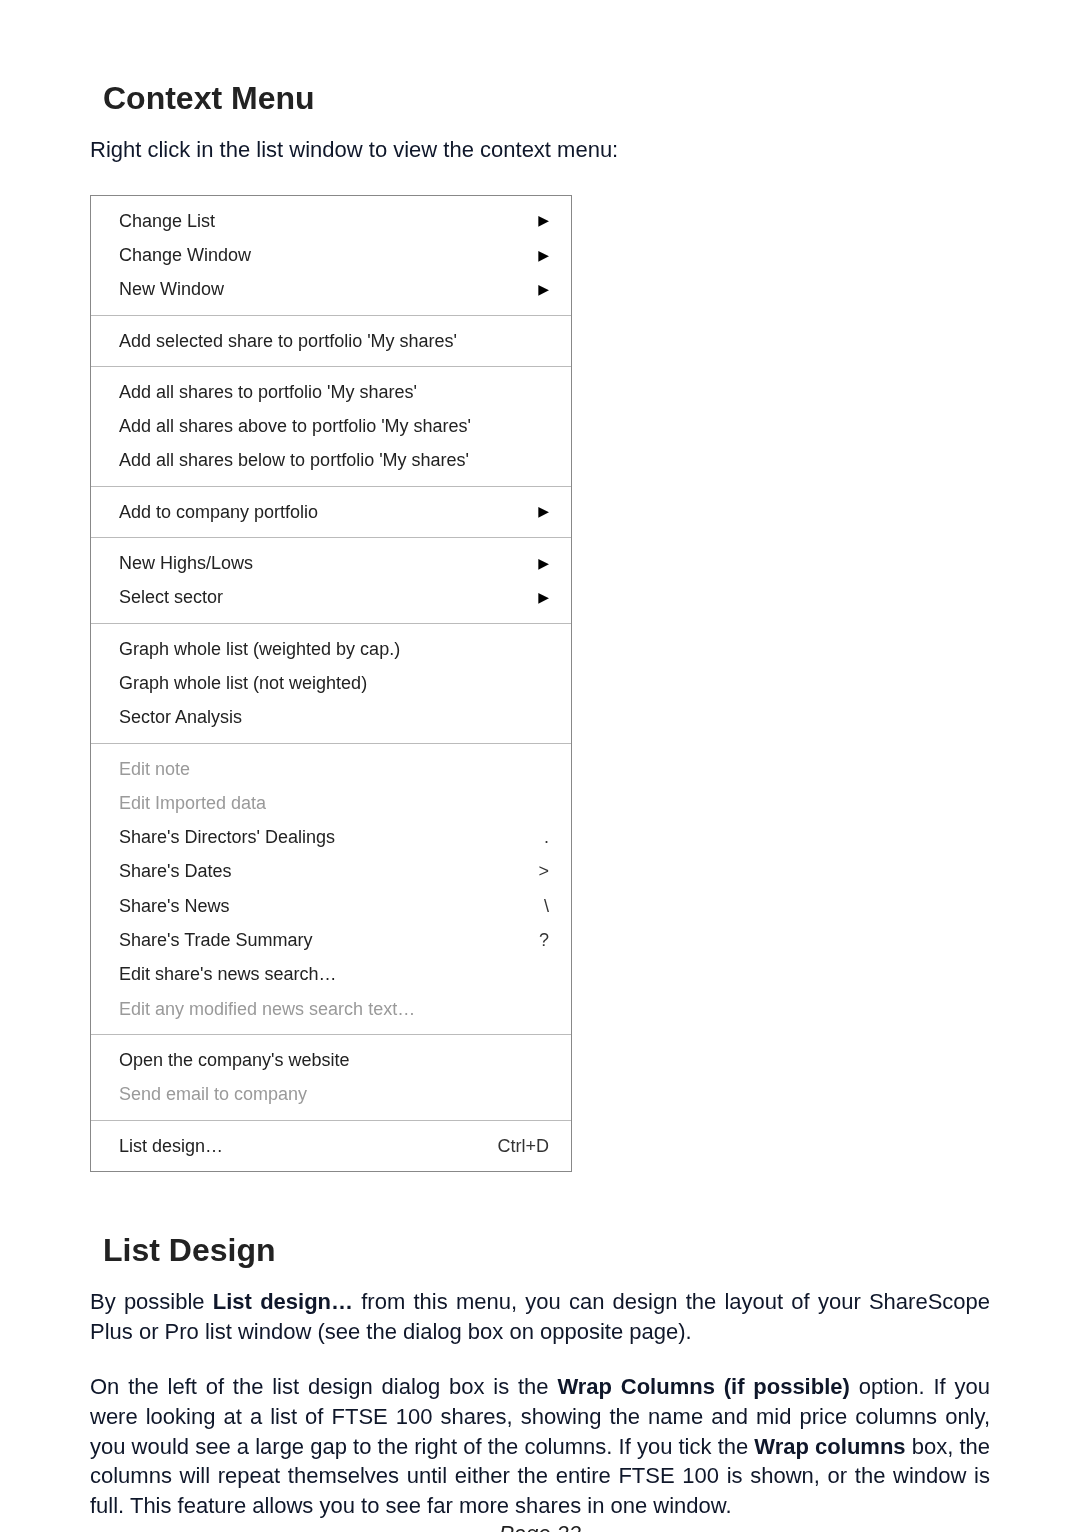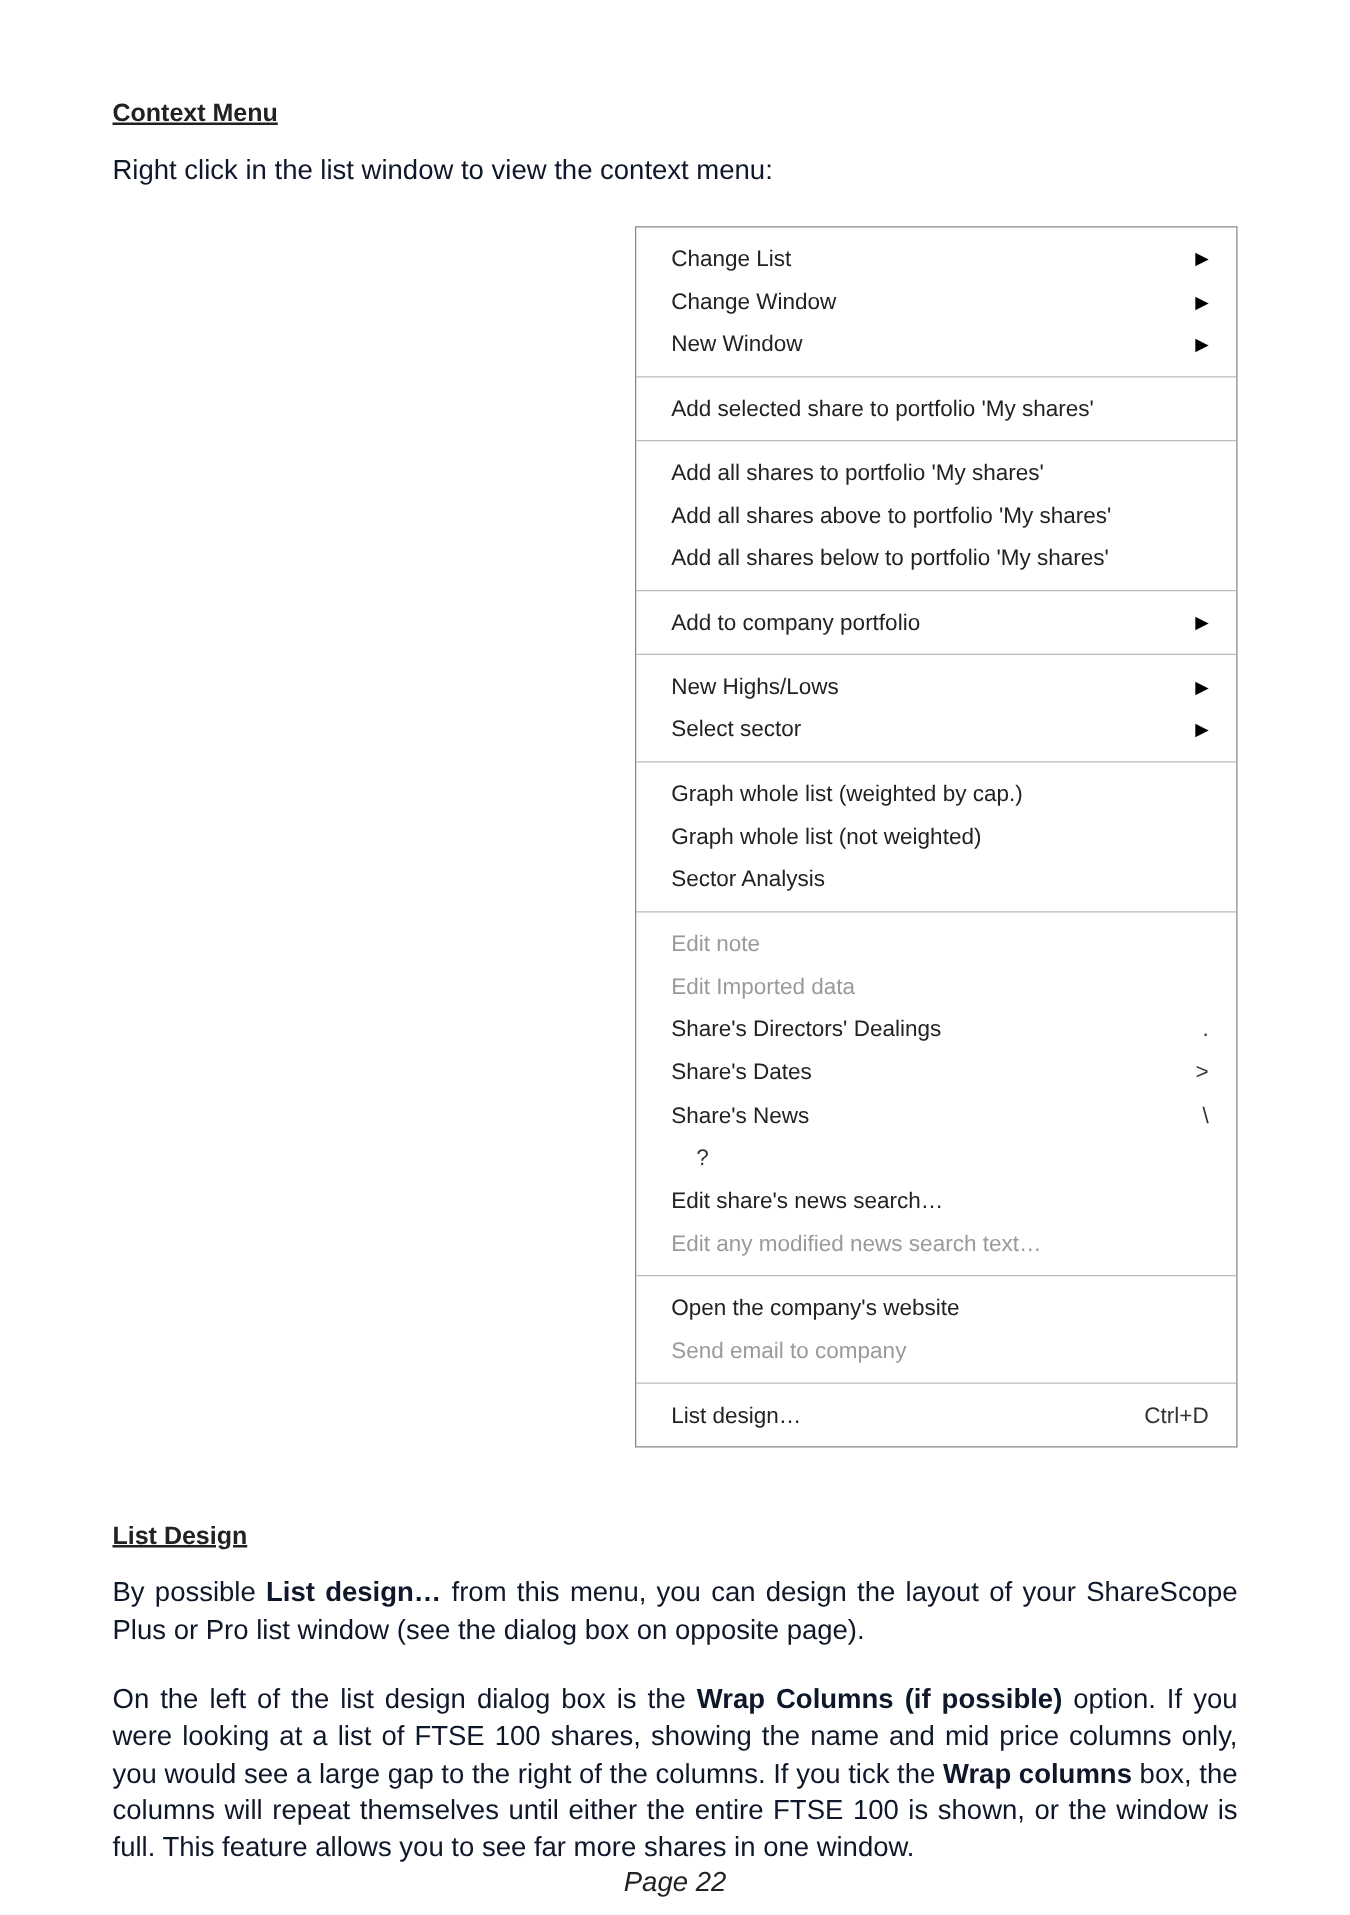--- a/index.html
+++ b/index.html
@@ -10,39 +10,38 @@
     font-family: Arial, Helvetica, sans-serif;
   }
   .page {
     width: 1080px;
     min-height: 1532px;
     box-sizing: border-box;
     padding: 80px 90px 40px 90px;
     position: relative;
   }
   h2.section {
-    font-size: 20px;
+    font-size: 32px;
     font-weight: bold;
-    margin: 0 0 18px 0;
+    margin: 0 0 18px 13px;
     color: #222;
-    text-decoration: underline;
   }
   p.body {
     font-size: 22px;
     line-height: 1.35;
     margin: 0 0 26px 0;
     color: #0f172a;
     text-align: justify;
   }
   p.body .bold { font-weight: bold; }
 
   
   .menu-wrap {
     display: flex;
-    justify-content: flex-end;
+    justify-content: flex-start;
     margin: 30px 0 60px 0;
   }
   .menu {
     width: 480px;
     border: 1px solid #888;
     background: #fff;
     font-family: Tahoma, Arial, sans-serif;
     font-size: 18px;
     color: #222;
   }
@@ -168,20 +167,21 @@
           </div>
           <div class="menu-item">
             <span class="label">Share's Dates</span>
             <span class="shortcut">&gt;</span>
           </div>
           <div class="menu-item">
             <span class="label">Share's News</span>
             <span class="shortcut">\</span>
           </div>
           <div class="menu-item">
+            <span class="label">Share's Trade Summary</span>
             <span class="shortcut">?</span>
           </div>
           <div class="menu-item">
             <span class="label">Edit share's news search…</span>
           </div>
           <div class="menu-item disabled">
             <span class="label">Edit any modified news search text…</span>
           </div>
         </div>
         <div class="menu-group">

